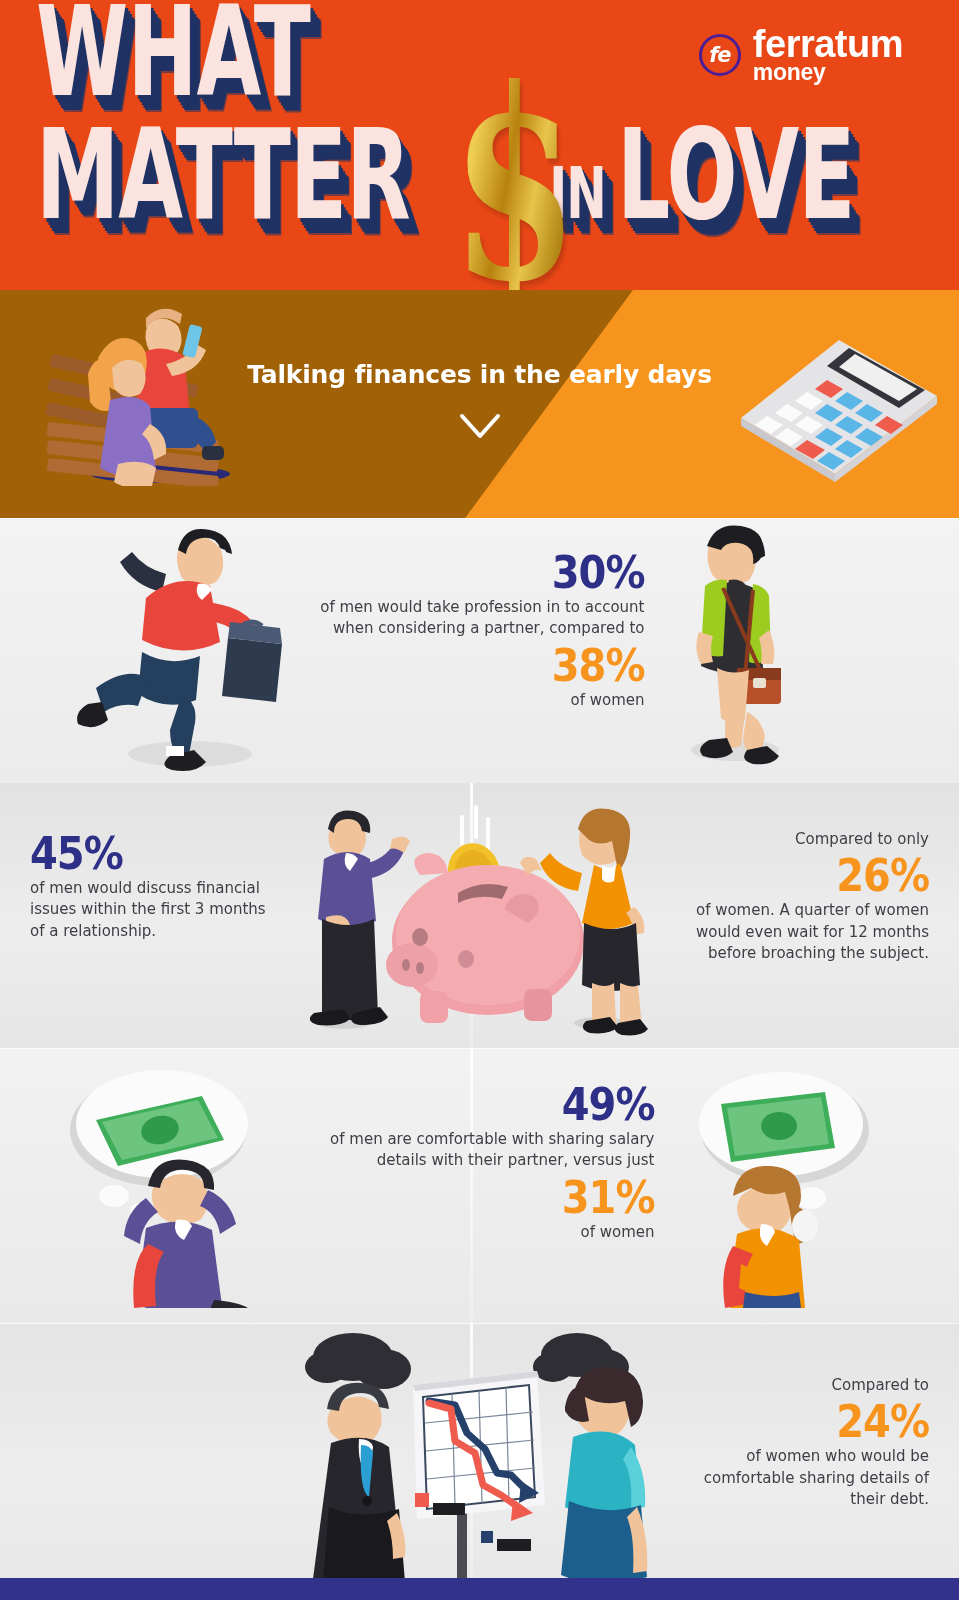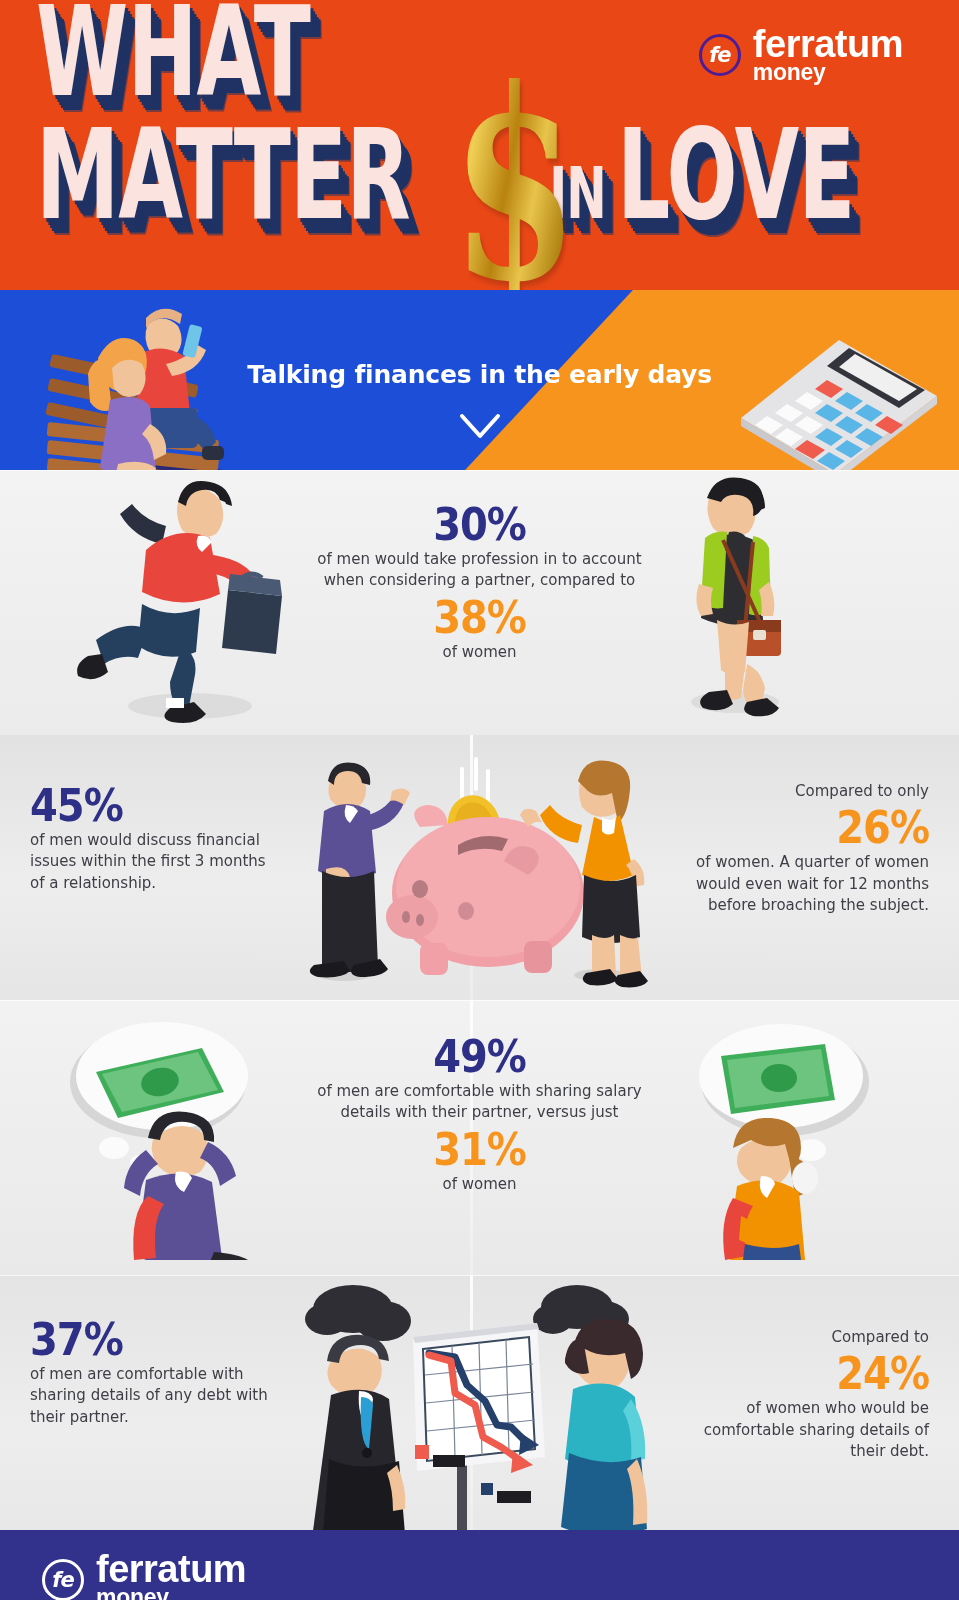--- a/index.html
+++ b/index.html
@@ -50,21 +50,21 @@
     line-height:1;
     background:linear-gradient(105deg,#c08b12 0%,#f0cf55 22%,#b8830e 45%,#e8c44b 62%,#a87a0b 85%,#d8b43a 100%);
     -webkit-background-clip:text; background-clip:text; color:transparent;
     transform:scaleY(1.22) scaleX(0.85);
     text-shadow:none;
     filter:drop-shadow(3px 4px 2px rgba(120,40,10,.35));
     z-index:5;
   }
 
   
-  .banner { position:relative; height:180px; background:#1d4ed8; overflow:hidden; }
+  .banner { position:relative; height:228px; background:#a16207; overflow:hidden; }
   .banner-orange2 {
     position:absolute; inset:0;
     background:#f7941e;
     clip-path:polygon(66% 0%, 100% 0%, 100% 100%, 48.5% 100%);
   }
   .banner-title {
     position:absolute; left:0; right:0; top:70px; text-align:center;
     color:#ffffff; font-family:"DejaVu Sans", sans-serif;
     font-size:25px; font-weight:700; letter-spacing:-0.2px;
     z-index:4;
@@ -88,21 +88,21 @@
   .sect .floorline {
     position:absolute; left:0; right:0; top:0; height:1px; background:rgba(255,255,255,.75);
   }
   .wallsplit {
     position:absolute; left:49%; top:0; bottom:0; width:3px;
     background:linear-gradient(180deg,rgba(255,255,255,.9),rgba(255,255,255,.25));
   }
 
   .txt-center {
     position:absolute; left:50%; transform:translateX(-50%);
-    width:330px; text-align:center;
+    width:330px; text-align:right;
   }
   .txt-left { position:absolute; left:30px; width:250px; text-align:left; }
   .txt-right { position:absolute; right:30px; width:255px; text-align:right; }
 
   .big {
     font-family:"DejaVu Sans", sans-serif; font-weight:700;
     font-size:40px; line-height:1.0; letter-spacing:-1px;
     transform:scaleY(1.12); transform-origin:center;
     display:block;
   }
@@ -450,25 +450,20 @@
         <path d="M92 216 q30 16 58 4 l2 20 q-32 14 -62 0z" fill="#f39200"></path>
         <path d="M96 244 q30 8 54 0 l2 16 q-30 8 -58 0z" fill="#2f4f8f"></path>
       </svg>
     </div>
   </div>
 
   <div class="sect d">
     <div class="floorline"></div>
     <div class="wallsplit"></div>
 
-    <div class="txt-left" style="top:44px">
-      <span class="big navy left-o">37%</span>
-      <span class="sp4"></span>
-      <span class="body">of men are comfortable with sharing details of any debt with their partner.</span>
-    </div>
 
     <div style="position:absolute;left:50%;top:0px;transform:translateX(-50%);">
       <svg width="350" height="255" viewBox="0 0 350 255">
 
         <g fill="#2e2e34">
           <ellipse cx="48" cy="34" rx="40" ry="24"></ellipse>
           <ellipse cx="78" cy="46" rx="28" ry="20"></ellipse>
           <ellipse cx="22" cy="44" rx="22" ry="16"></ellipse>
           <ellipse cx="272" cy="32" rx="36" ry="22"></ellipse>
           <ellipse cx="298" cy="44" rx="26" ry="18"></ellipse>

